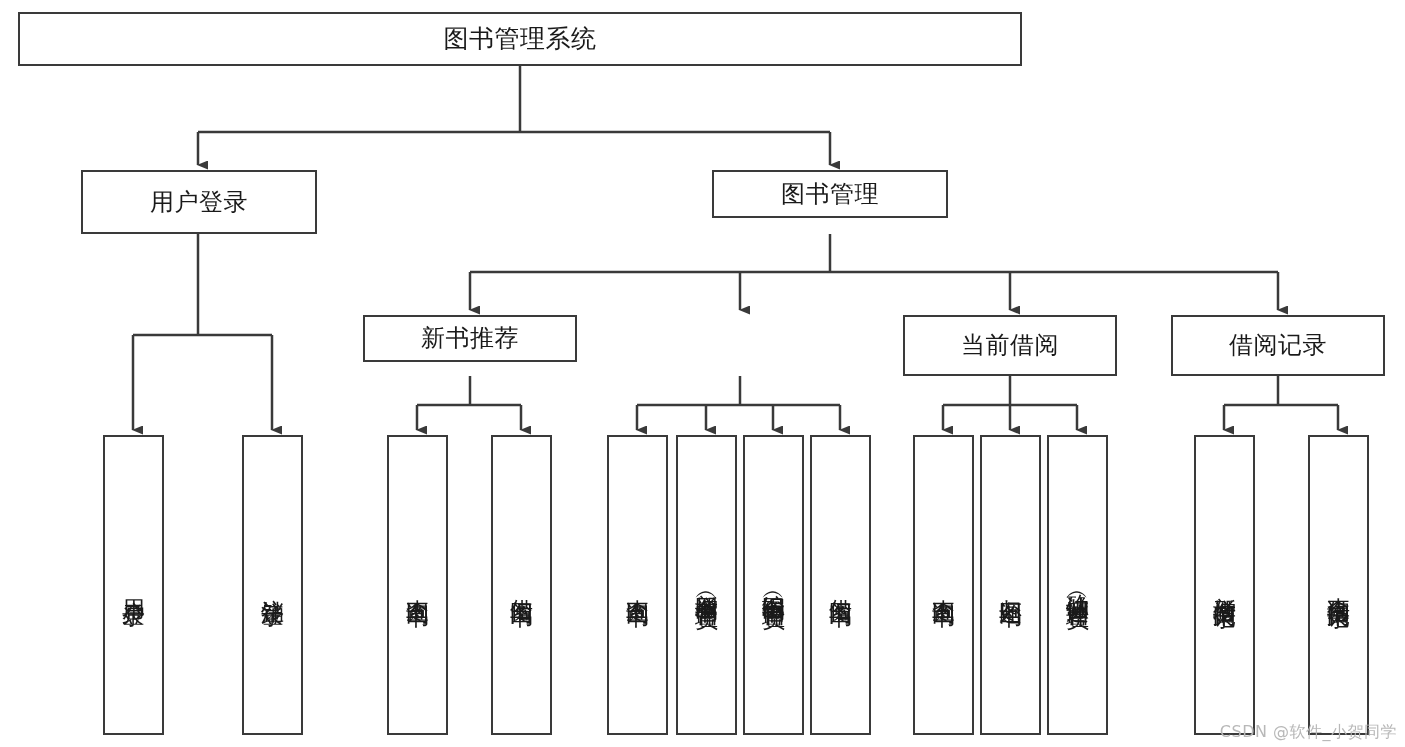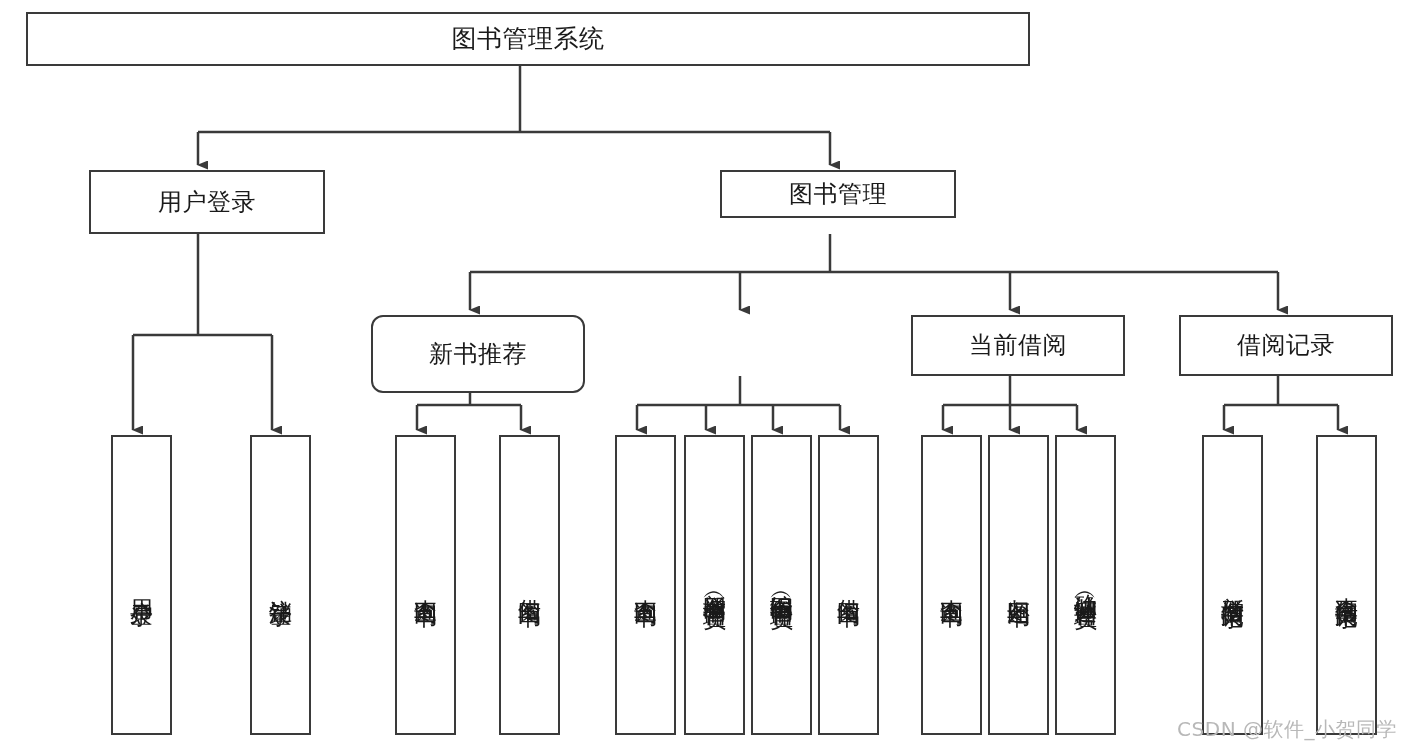--- a/index.html
+++ b/index.html
@@ -28,21 +28,20 @@
   }
   .node {
     position: absolute;
     box-sizing: border-box;
     border: 2.5px solid #3a3a3a;
     background: #ffffff;
     display: flex;
     align-items: center;
     justify-content: center;
     color: #1a1a1a;
-    margin-left: 8px;
   }
   .node-label {
     display: block;
     text-align: center;
     line-height: 1.18;
     letter-spacing: 0.5px;
   }
   .node.horizontal .node-label {
     writing-mode: horizontal-tb;
     font-size: 24px;
@@ -58,21 +57,21 @@
     font-size: 23px;
     line-height: 1.0;
     letter-spacing: 2px;
     max-height: 100%;
   }
   .node.root .node-label { font-size: 25px; }
   .watermark {
     position: absolute;
     right: 8px;
     bottom: 4px;
-    font-size: 20px;
+    font-size: 16px;
     color: #b8b8b8;
     white-space: nowrap;
     letter-spacing: 0.5px;
   }
 </style>
 </head>
 <body>
 
 <div id="diagram-root">
 
@@ -131,21 +130,21 @@
   </div>
 
   <div class="node horizontal" style="left:81px; top:170px; width:236px; height:64px;">
     <span class="node-label">用户登录</span>
   </div>
 
   <div class="node horizontal" style="left:712px; top:170px; width:236px; height:48px;">
     <span class="node-label">图书管理</span>
   </div>
 
-  <div class="node horizontal" style="left:363px; top:315px; width:214px; height:78px;border-radius:12px;">
+  <div class="node horizontal" style="left:363px; top:315px; width:214px; height:47px;">
     <span class="node-label">新书推荐</span>
   </div>
 
 
   <div class="node horizontal" style="left:903px; top:315px; width:214px; height:61px;">
     <span class="node-label">当前借阅</span>
   </div>
 
   <div class="node horizontal" style="left:1171px; top:315px; width:214px; height:61px;">
     <span class="node-label">借阅记录</span>

